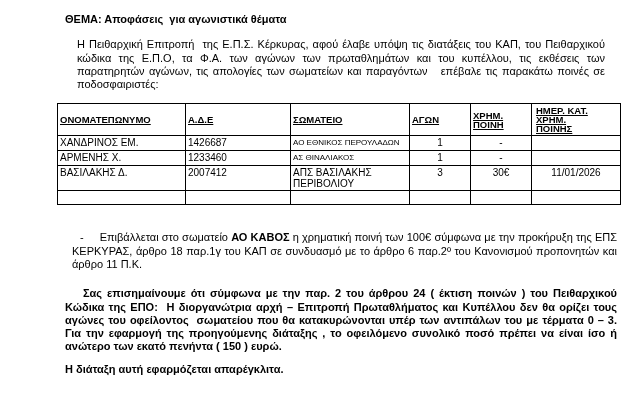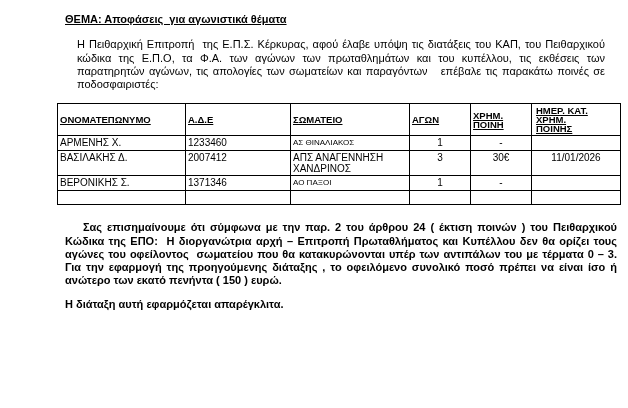--- a/index.html
+++ b/index.html
@@ -10,21 +10,20 @@
     font-family: "Liberation Sans", "DejaVu Sans", sans-serif;
     overflow: hidden;
   }
   .content {
     padding: 13px 11px 0 65px;
     font-size: 11px;
     line-height: 13.3px;
   }
   .subject {
     font-weight: bold;
-    text-decoration: underline;
     white-space: pre-wrap;
     margin: 0 0 11px 0;
   }
   .intro {
     margin: 12px;
     text-align: justify;
     white-space: pre-wrap;
   }
   table.penalties {
     margin: 12px 0 0 -8px;
@@ -108,52 +107,53 @@
         <th>ΑΓΩΝ</th>
         <th>ΧΡΗΜ.
 ΠΟΙΝΗ</th>
         <th class="left">ΗΜΕΡ. ΚΑΤ.
 ΧΡΗΜ.
 ΠΟΙΝΗΣ</th>
       </tr>
     </thead>
     <tbody>
       <tr>
+        <td class="name">ΧΑΝΔΡΙΝΟΣ ΕΜ.</td>
+        <td class="ade">1426687</td>
+        <td class="club small">ΑΟ ΕΘΝΙΚΟΣ ΠΕΡΟΥΛΑΔΩΝ</td>
+        <td class="c">1</td>
+        <td class="c">-</td>
+        <td class="c"></td>
+      </tr>
+      <tr>
         <td class="name">ΑΡΜΕΝΗΣ Χ.</td>
         <td class="ade">1233460</td>
         <td class="club small">ΑΣ ΘΙΝΑΛΙΑΚΟΣ</td>
         <td class="c">1</td>
         <td class="c">-</td>
         <td class="c"></td>
       </tr>
       <tr>
         <td class="name">ΒΑΣΙΛΑΚΗΣ Δ.</td>
         <td class="ade">2007412</td>
-        <td class="club">ΑΠΣ ΑΝΑΓΕΝΝΗΣΗ ΧΑΝΔΡΙΝΟΣ</td>
+        <td class="club">ΑΠΣ ΒΑΣΙΛΑΚΗΣ ΠΕΡΙΒΟΛΙΟΥ</td>
         <td class="c">3</td>
         <td class="c">30€</td>
         <td class="c">11/01/2026</td>
-      </tr>
-      <tr>
-        <td class="name">ΒΕΡΟΝΙΚΗΣ Σ.</td>
-        <td class="ade">1371346</td>
-        <td class="club small">ΑΟ ΠΑΞΟΙ</td>
-        <td class="c">1</td>
-        <td class="c">-</td>
-        <td class="c"></td>
       </tr>
       <tr>
         <td class="name"></td>
         <td class="ade"></td>
         <td class="club"></td>
         <td class="c"></td>
         <td class="c"></td>
         <td class="c"></td>
       </tr>
     </tbody>
   </table>
 
+  <p class="bullet-para"><span class="dash">-</span><span>Επιβάλλεται στο σωματείο </span><b>ΑΟ ΚΑΒΟΣ</b><span> η χρηματική ποινή των 100€ σύμφωνα με την προκήρυξη της ΕΠΣ ΚΕΡΚΥΡΑΣ, άρθρο 18 παρ.1γ του ΚΑΠ σε συνδυασμό με το άρθρο 6 παρ.2º του Κανονισμού προπονητών και άρθρο 11 Π.Κ.</span></p>
 
   <p class="notice">Σας επισημαίνουμε ότι σύμφωνα με την παρ. 2 του άρθρου 24 ( έκτιση ποινών ) του Πειθαρχικού Κώδικα της ΕΠΟ:  Η διοργανώτρια αρχή – Επιτροπή Πρωταθλήματος και Κυπέλλου δεν θα ορίζει τους αγώνες του οφείλοντος  σωματείου που θα κατακυρώνονται υπέρ των αντιπάλων του με τέρματα 0 – 3. Για την εφαρμογή της προηγούμενης διάταξης , το οφειλόμενο συνολικό ποσό πρέπει να είναι ίσο ή ανώτερο των εκατό πενήντα ( 150 ) ευρώ.</p>
 
   <p class="closing">Η διάταξη αυτή εφαρμόζεται απαρέγκλιτα.</p>
 
 </div>
 
 </body></html>

